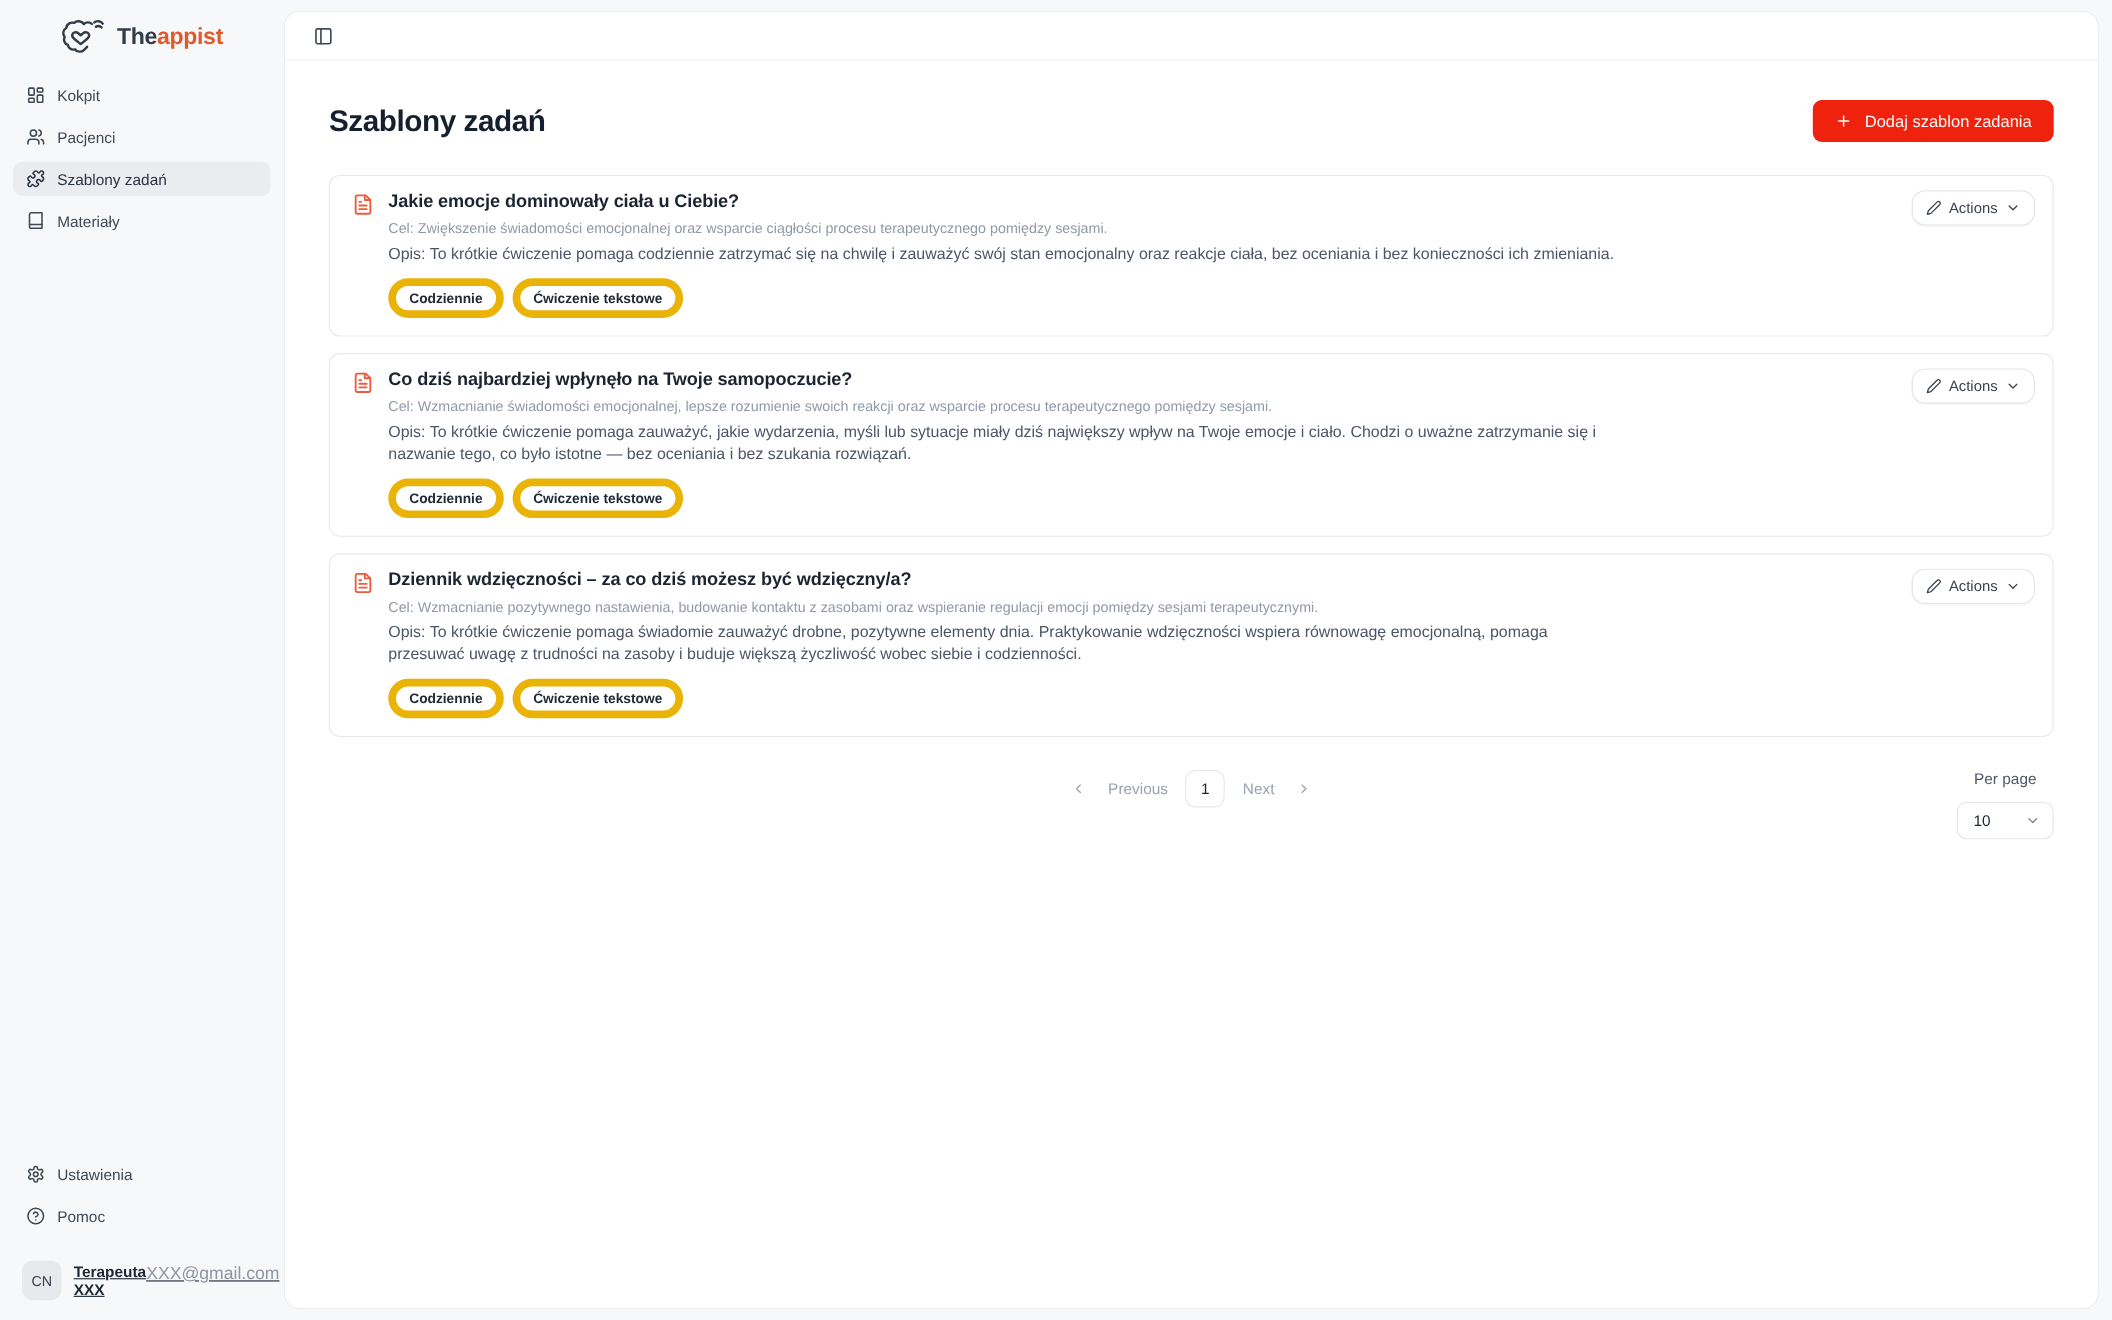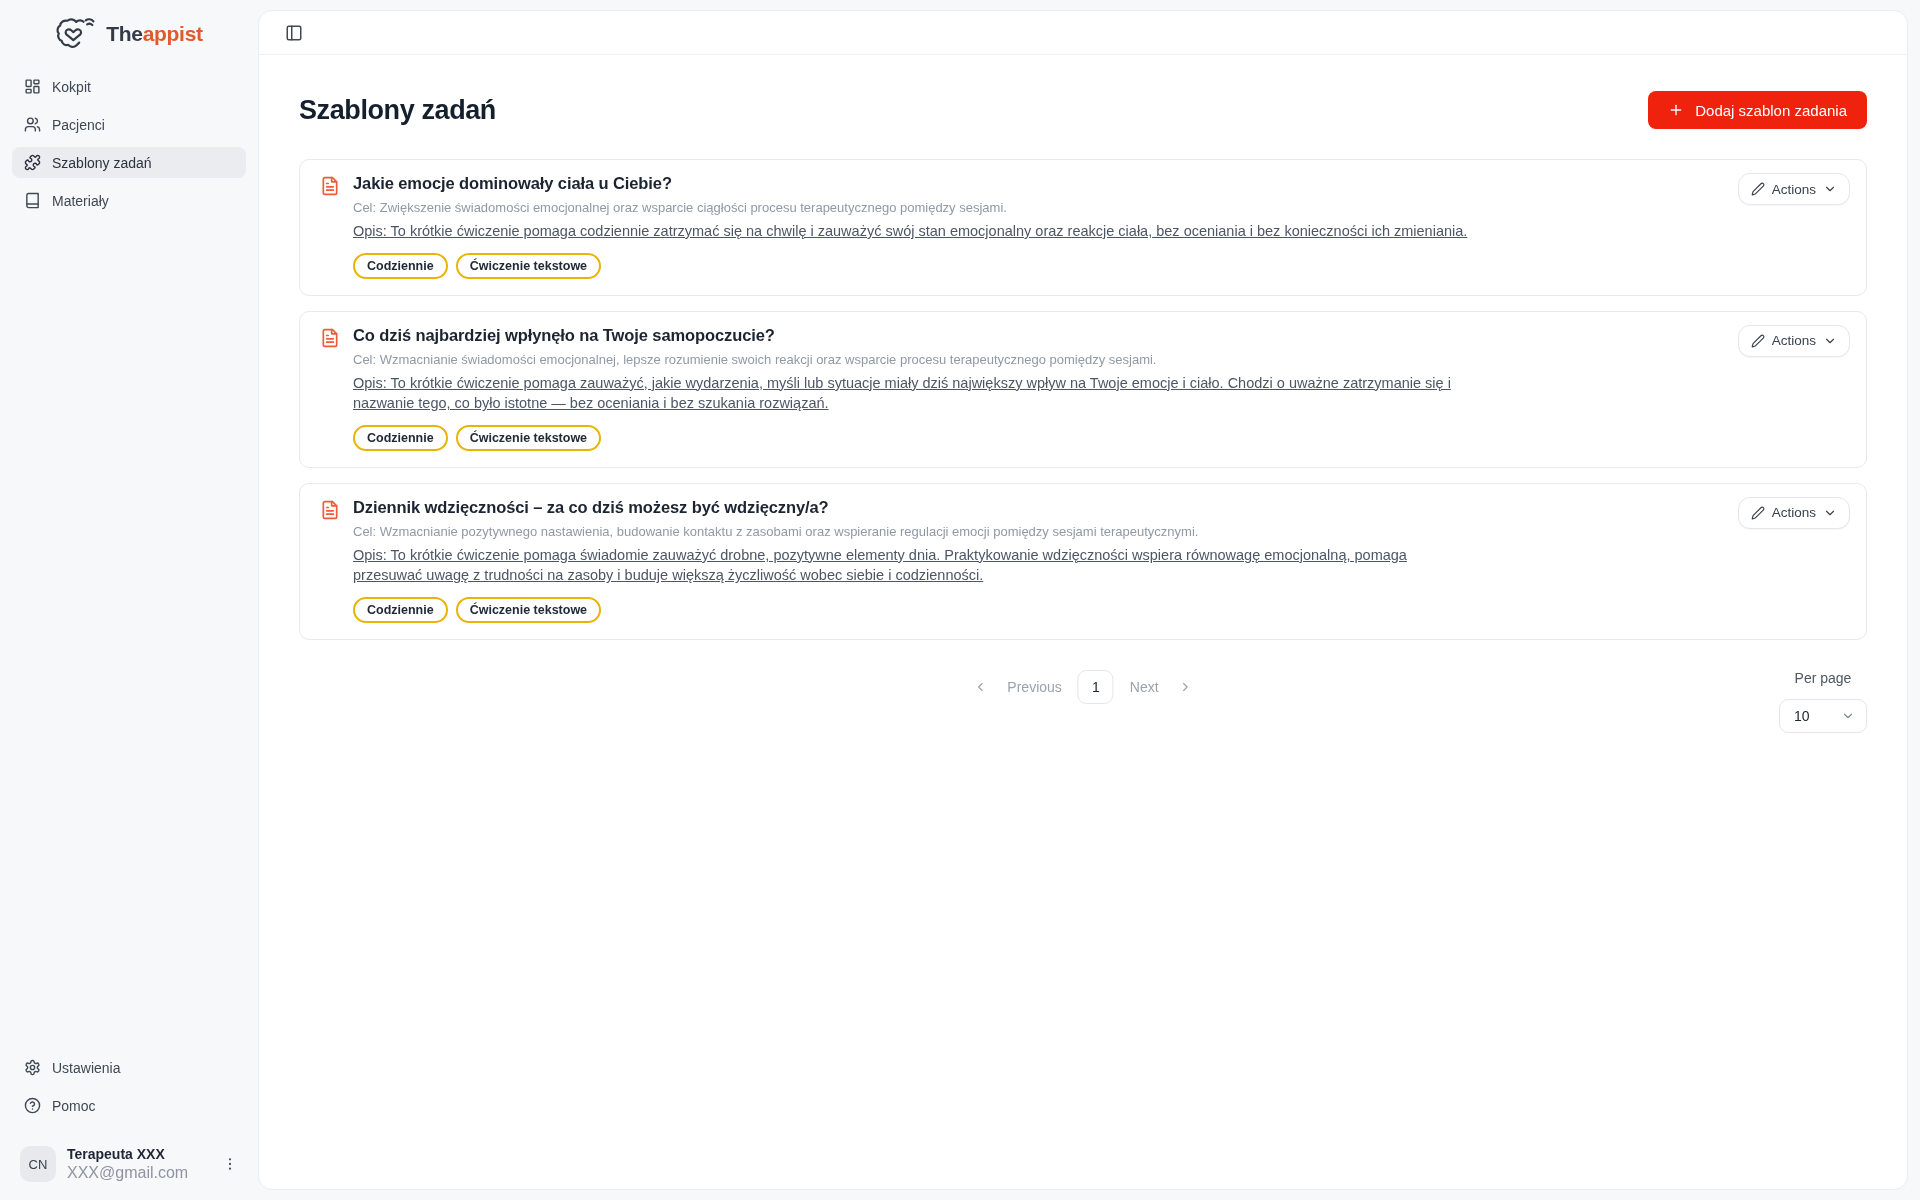--- a/index.html
+++ b/index.html
@@ -25,21 +25,21 @@
   .nav-item { display:flex; align-items:center; gap:11px; height:31px; padding:0 12px;
     border-radius:8px; font-size:14px; color:#3f4855; cursor:pointer; }
   .nav-item.active { background:#ebecef; color:#2b3340; font-weight:500; }
   .nicon { display:flex; }
   .nicon svg { width:17px; height:17px; }
   .sidebar-bottom { margin-top:auto; display:flex; flex-direction:column; gap:7px; }
   .user-row { display:flex; align-items:center; gap:11px; padding:6px 4px 4px 8px; margin-top:12px; }
   .avatar { width:36px; height:36px; border-radius:10px; background:#e7e9ec;
     display:flex; align-items:center; justify-content:center;
     font-size:13px; color:#39414e; font-weight:500; flex:0 0 auto; }
-  .user-meta { display:flex; flex-direction:column; }
+  .user-meta { display:flex; flex-direction:row;text-decoration:underline; }
   .user-name { font-size:14px; font-weight:700; color:#1e2735; }
   .user-email { font-size:16px; color:#8d95a2; margin-top:2px; }
   .kebab { margin-left:auto; display:flex; padding:4px; cursor:pointer; }
   .kebab svg { width:16px; height:16px; }
 
   
   .panel { position:absolute; left:258px; top:10px; right:12px; bottom:10px;
     background:#fff; border:1px solid #ebedf0; border-radius:14px; overflow:hidden; }
   .topbar { height:44px; border-bottom:1px solid #eef0f2; display:flex; align-items:center; padding:0 24px; }
   .toggle-btn { display:flex; border:none; background:none; padding:2px; cursor:pointer; color:#3f4854; }
@@ -53,23 +53,23 @@
   .add-btn svg { width:16px; height:16px; }
 
   .cards { margin-top:30px; display:flex; flex-direction:column; gap:15px; }
   .card { position:relative; border:1px solid #e7e9ec; border-radius:10px;
     padding:14px 20px 16px; display:flex; gap:13px; background:#fff; }
   .ficon { display:flex; color:#f0593a; }
   .ficon svg { width:20px; height:20px; margin-top:2px; }
   .card-body { flex:1; }
   .card-title { font-size:16.5px; font-weight:700; color:#1b2430; margin:0; letter-spacing:-0.1px; }
   .card-goal { font-size:13px; color:#9099a6; margin:7px 0 0; }
-  .card-desc { font-size:14.5px; color:#4c5665; margin:6px 0 0; line-height:1.42; max-width:1120px;text-decoration:underline; }
+  .card-desc { font-size:14.5px; color:#4c5665; margin:6px 0 0; line-height:1.42; max-width:1120px; }
   .badges { display:flex; gap:8px; margin-top:11px; }
-  .badge { border:2px solid #eab308; border-radius:999px; padding:4px 12px;
+  .badge { border:7px solid #eab308; border-radius:999px; padding:4px 12px;
     font-size:12.5px; font-weight:600; color:#212a37; background:#fff; }
   .actions-btn { position:absolute; top:13px; right:16px; display:flex; align-items:center; gap:7px;
     background:#fff; border:1px solid #e3e6ea; border-radius:12px; height:32px; padding:0 12px;
     font-size:13.5px; color:#39424f; font-family:inherit; cursor:pointer;
     box-shadow:0 1px 1px rgba(0,0,0,.03); }
   .actions-btn svg { width:14px; height:14px; }
 
   .pager-row { position:relative; margin-top:30px; height:36px; }
   .pager { position:absolute; left:50%; transform:translateX(-50%); display:flex; align-items:center; gap:16px; }
   .pager-link { display:flex; align-items:center; gap:20px; color:#9aa2ae; font-size:14px; cursor:default; }

